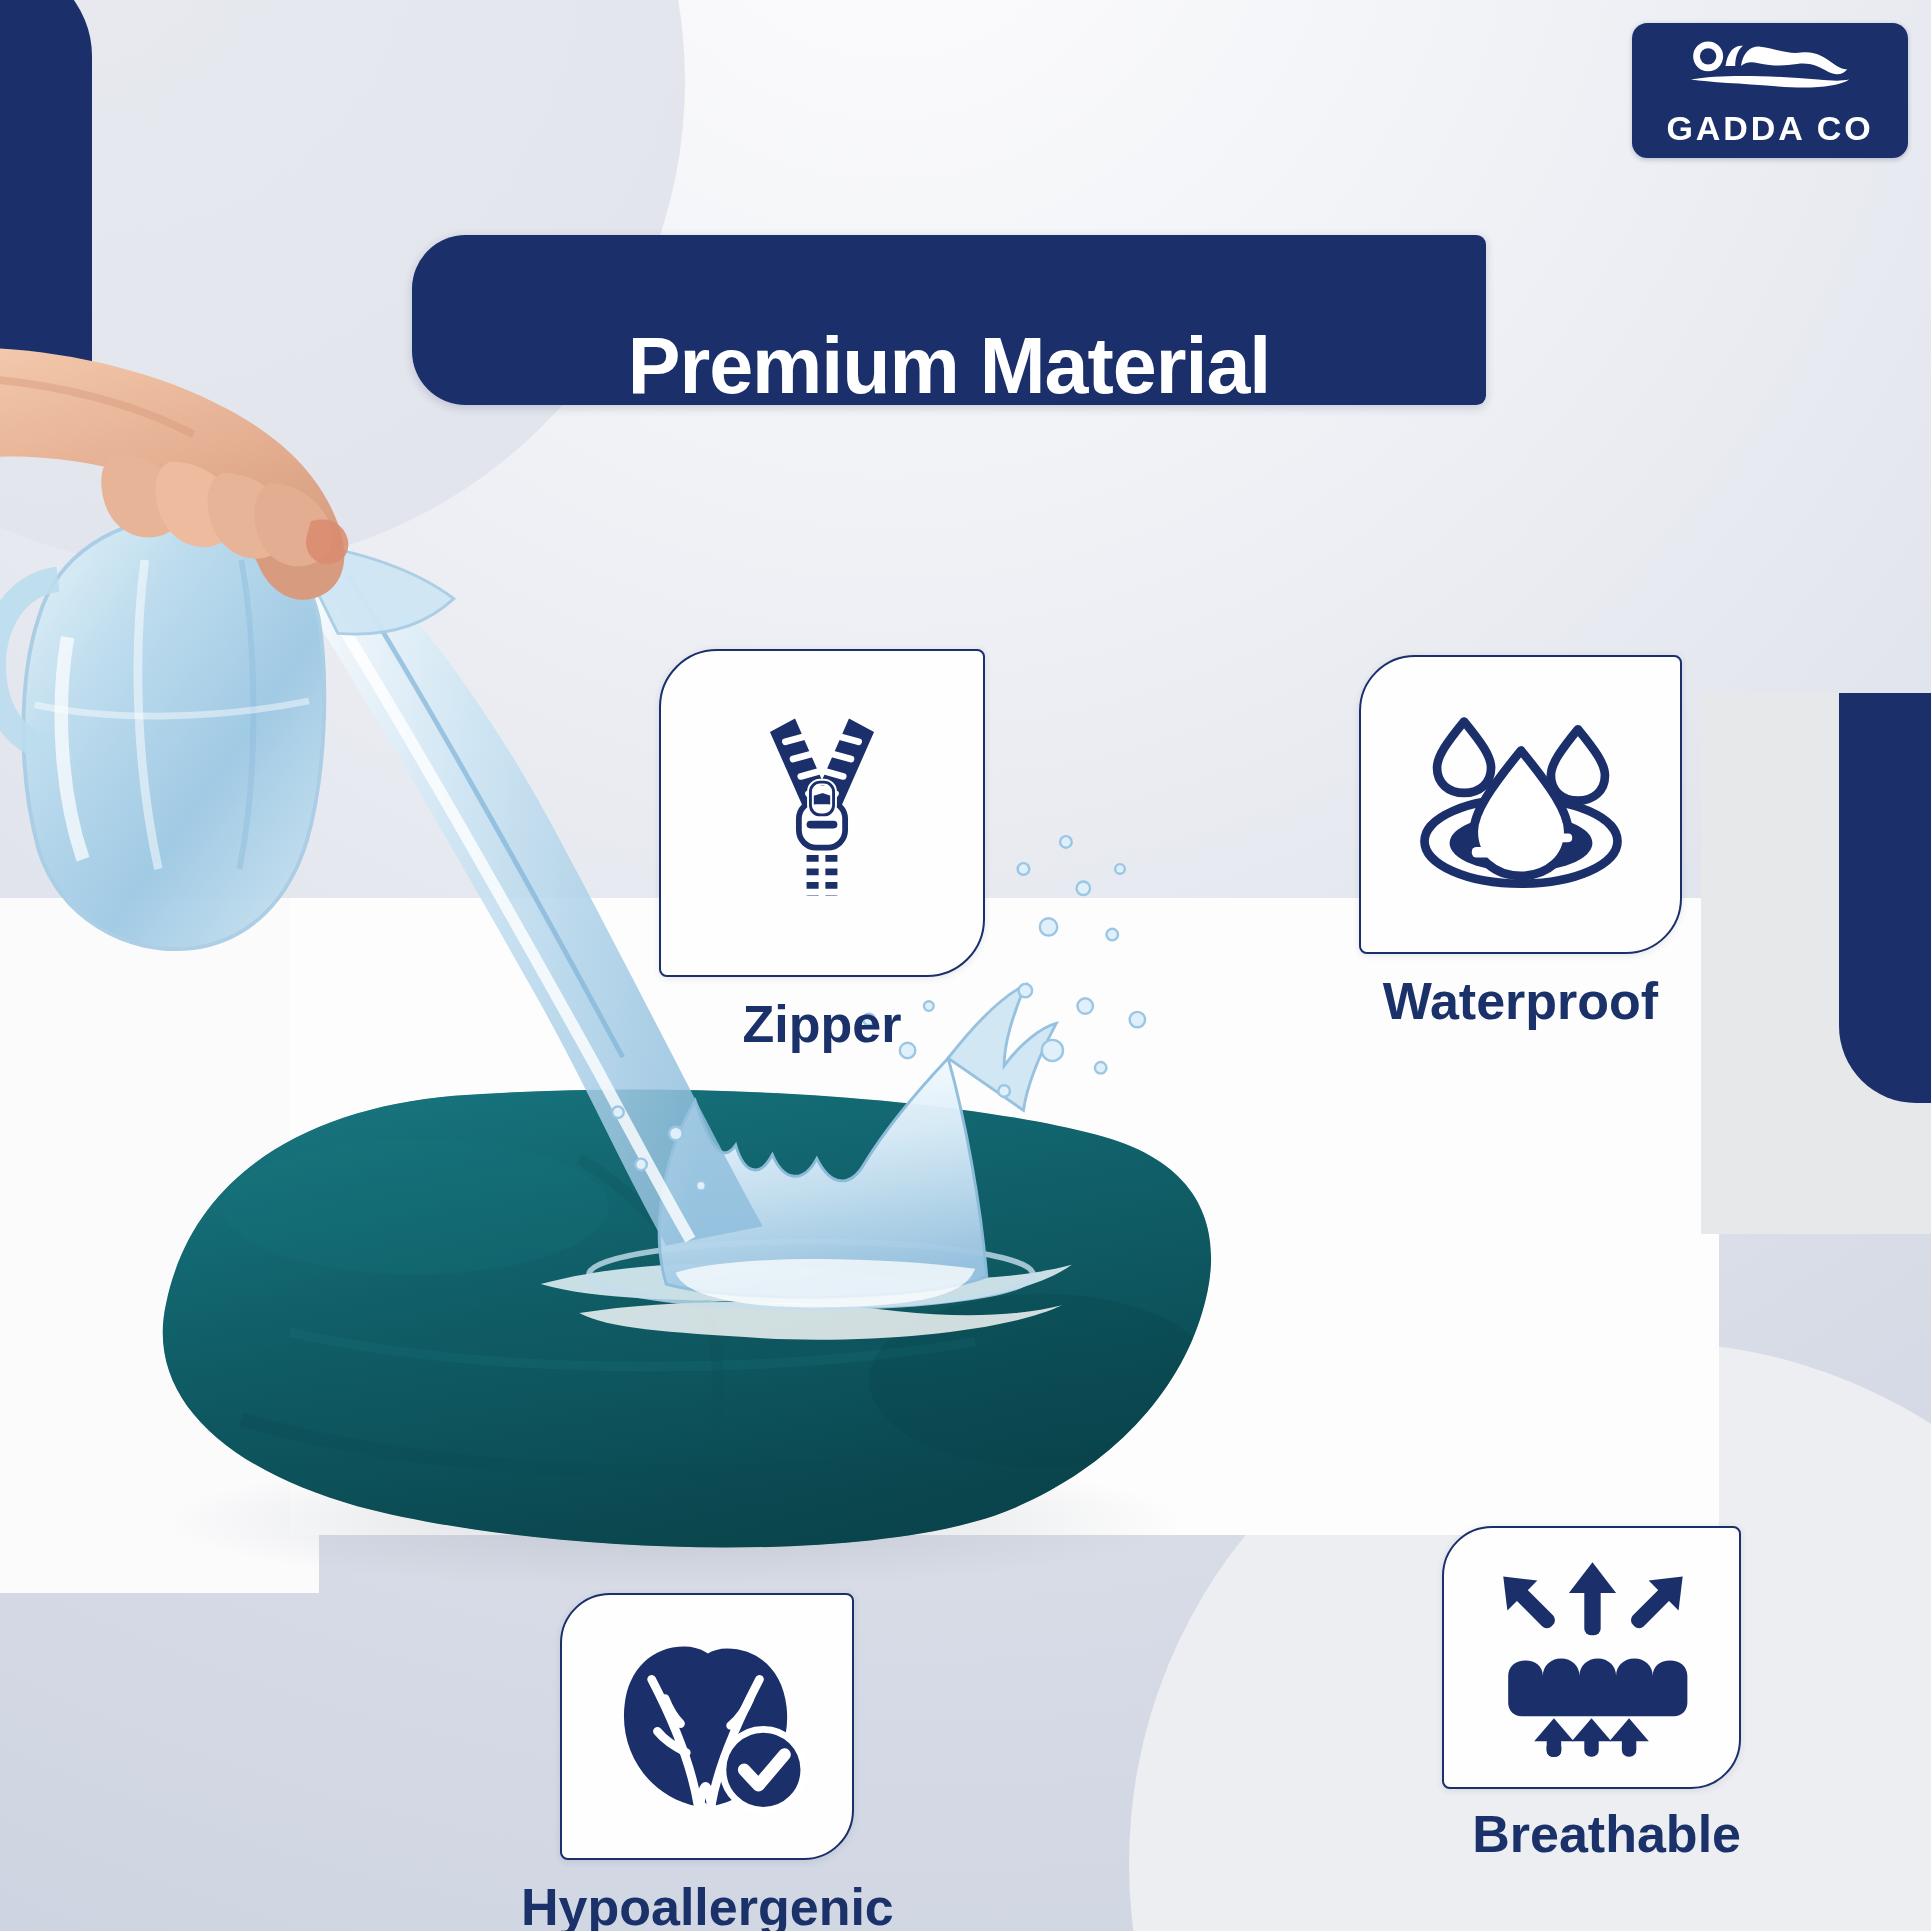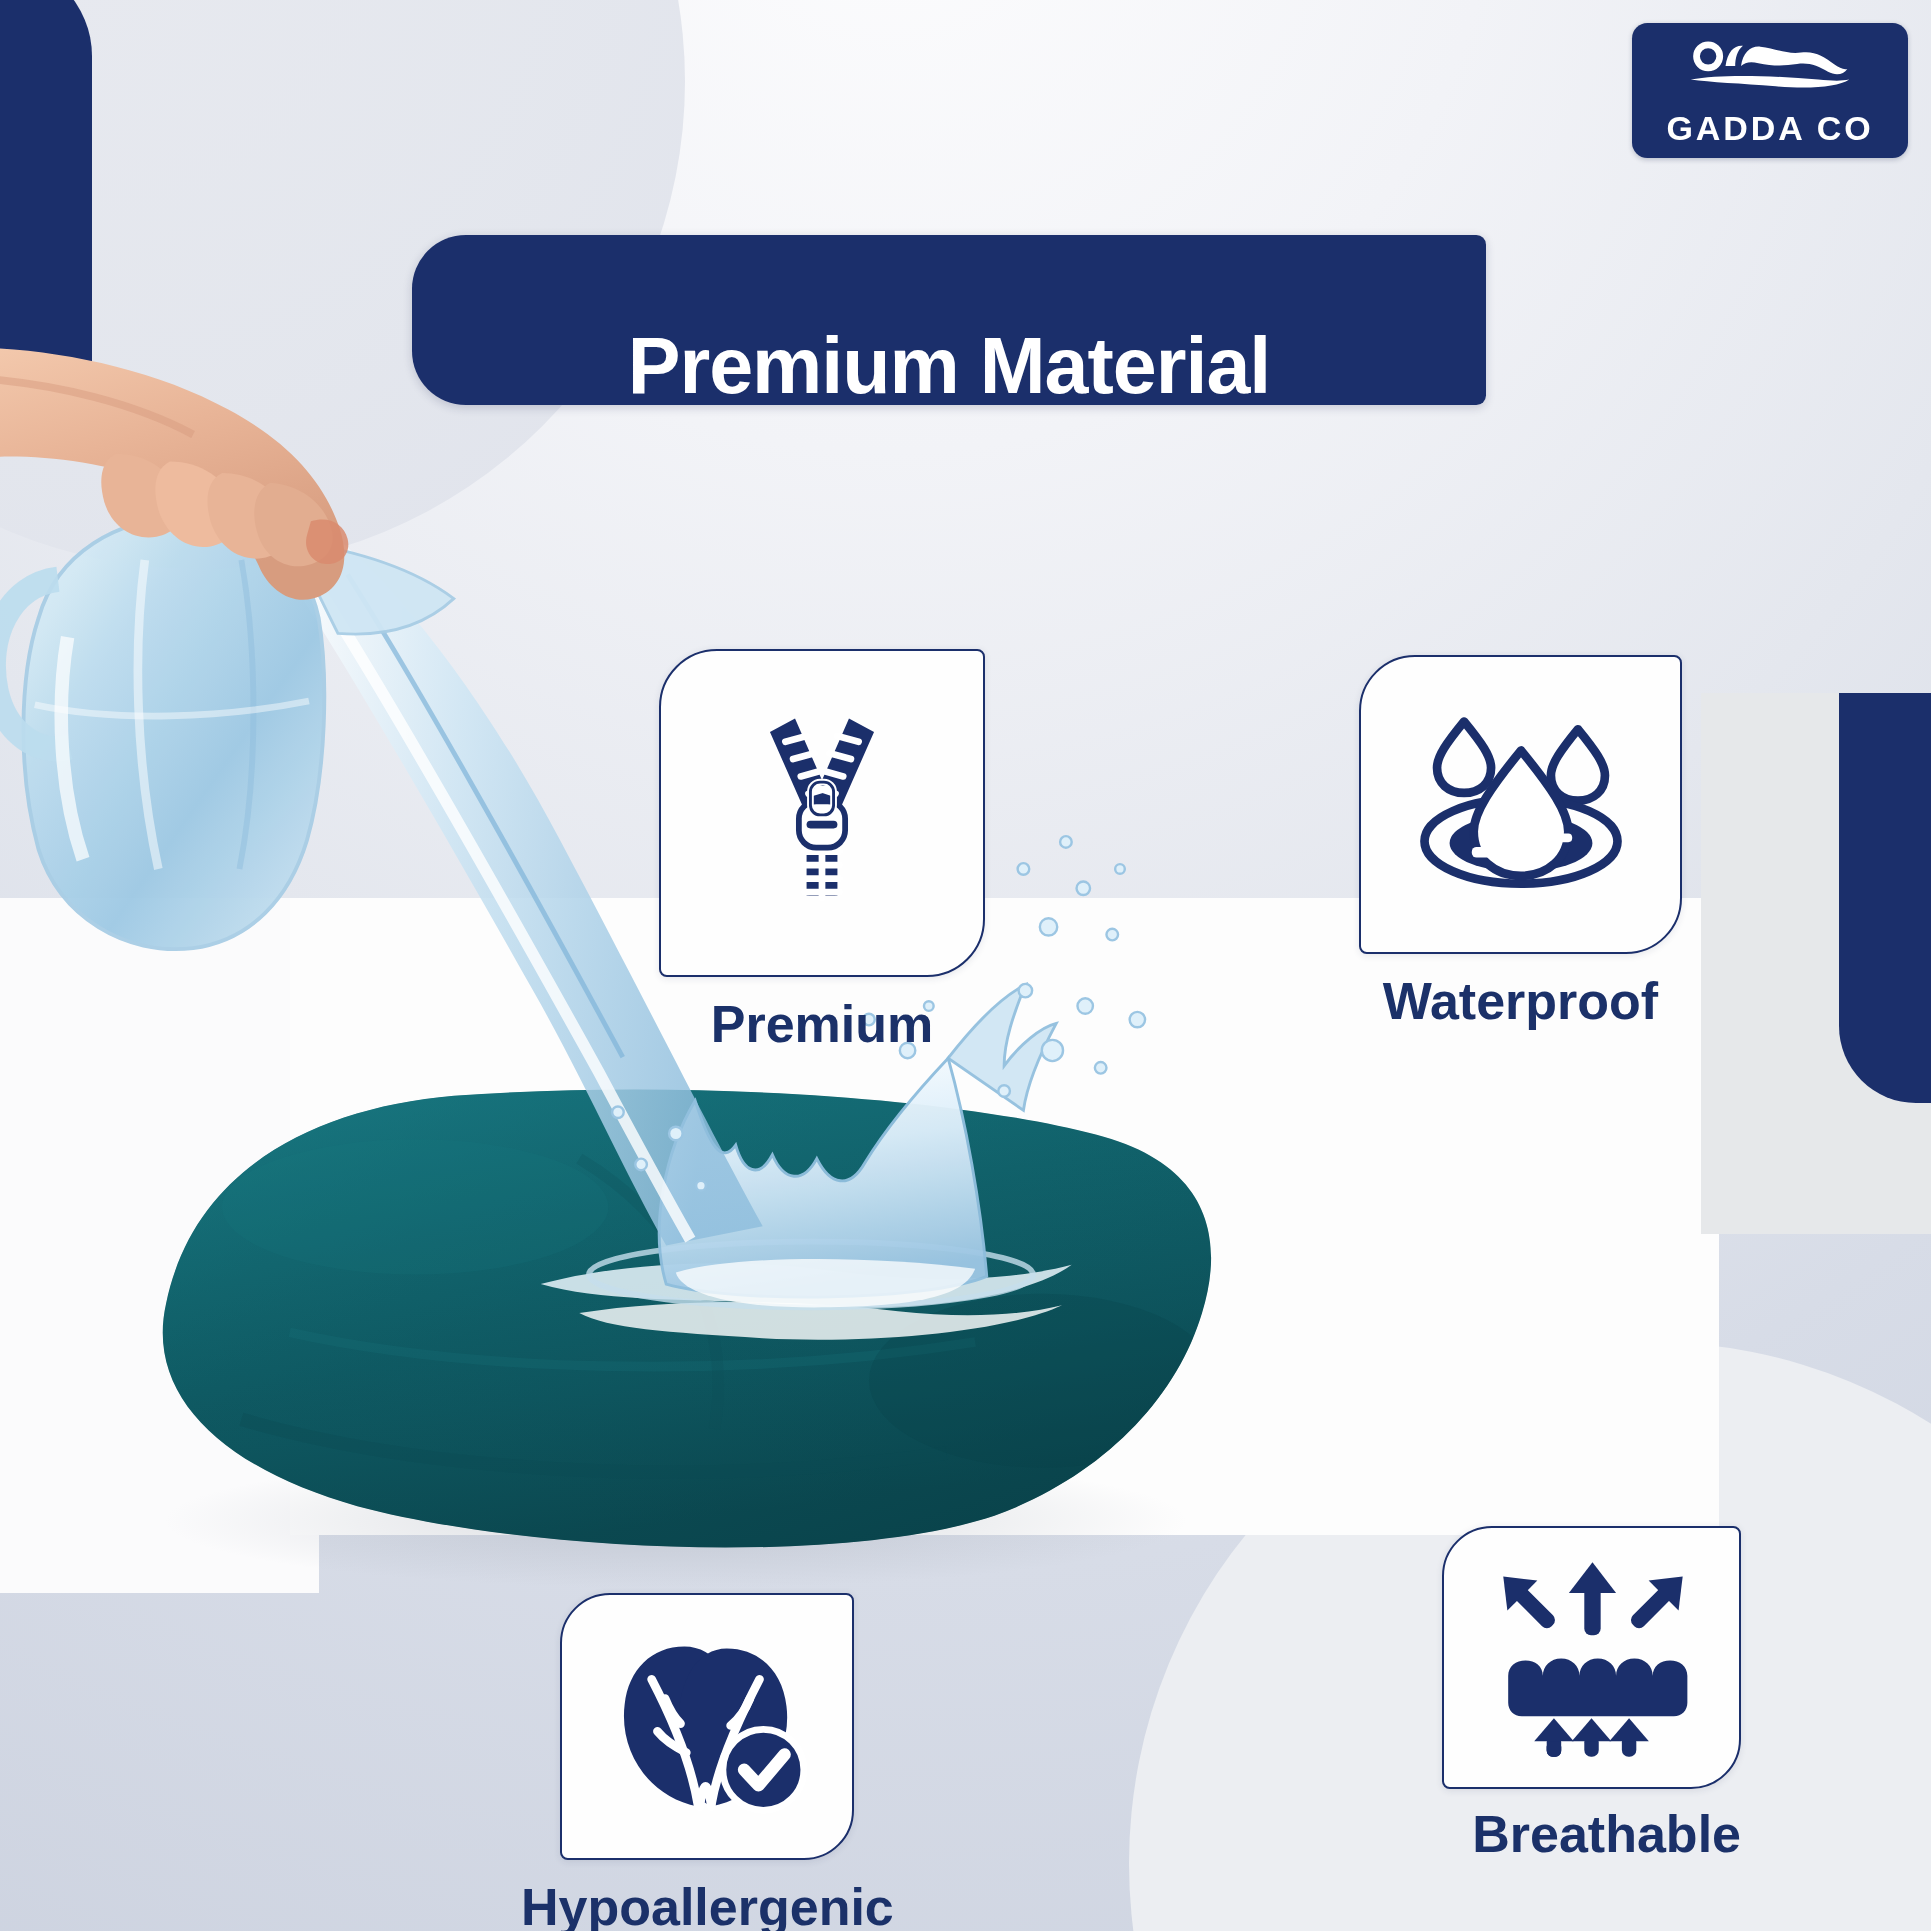--- a/index.html
+++ b/index.html
@@ -337,21 +337,21 @@
         </g>
 
         <g>
           <rect x="66" y="98" width="48" height="48" rx="18" fill="#ffffff" stroke="#1b2f6b" stroke-width="6"></rect>
           <rect x="78" y="78" width="24" height="34" rx="10" fill="none" stroke="#ffffff" stroke-width="7"></rect>
           <rect x="78" y="78" width="24" height="34" rx="10" fill="none" stroke="#1b2f6b" stroke-width="3"></rect>
           <rect x="74" y="118" width="32" height="8" rx="4" fill="#1b2f6b"></rect>
         </g>
       </svg>
     </div>
-    <div class="badge-label">Premium</div>
+    <div class="badge-label">Zipper</div>
   </div>
 
   <div class="badge" id="badge-waterproof">
     <div class="badge-card">
       <svg width="222" height="193" viewBox="0 0 230 200">
         <g fill="none" stroke="#1b2f6b" stroke-width="9" stroke-linejoin="round">
 
           <path d="M56 14 C 74 36, 84 50, 84 62 C 84 78, 72 88, 56 88
                    C 40 88, 28 78, 28 62 C 28 50, 38 36, 56 14 Z"></path>
 

